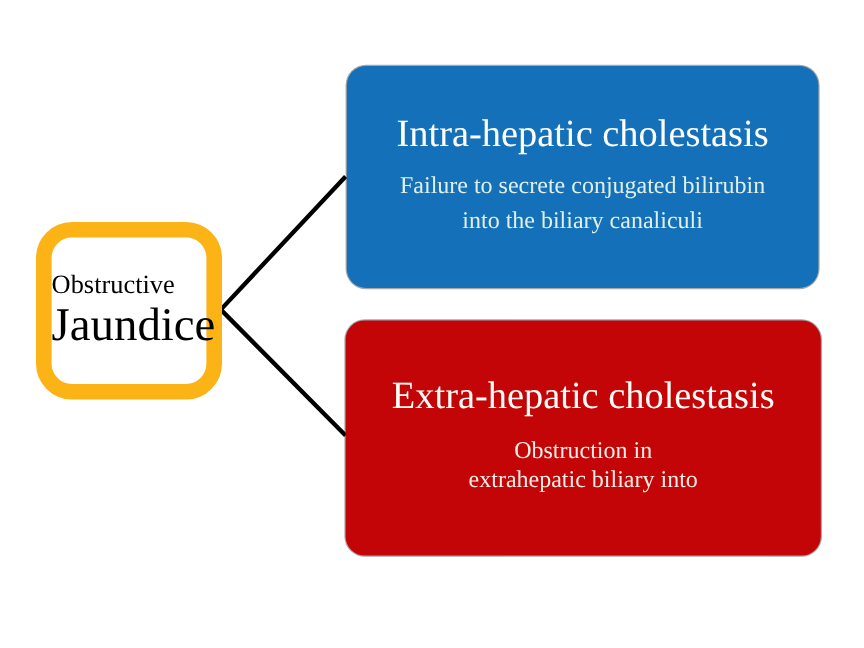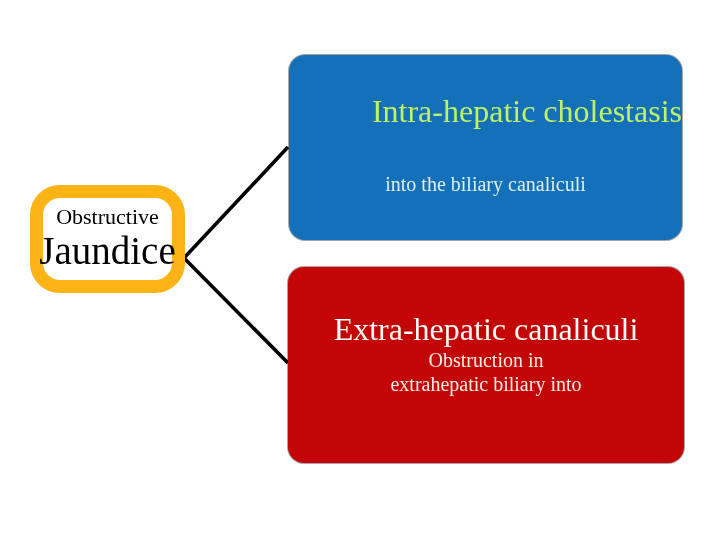--- a/index.html
+++ b/index.html
@@ -27,28 +27,28 @@
     fill: none;
     stroke-width: 3.6;
     stroke-linejoin: miter;
     stroke-linecap: butt;
   }
   .root-box {
     position: absolute;
     left: 30px;
     top: 185px;
     width: 155px;
-    height: 108px;
+    height: 148px;
     box-sizing: border-box;
     border: 13px solid #fcb316;
     border-radius: 30px;
     background: #ffffff;
     display: flex;
     flex-direction: column;
-    align-items: center;
+    align-items: flex-start;
     justify-content: center;
     text-align: center;
   }
   .root-label-top {
     font-size: 22px;
     line-height: 1.12;
     color: #000000;
   }
   .root-label-bottom {
     font-size: 39px;
@@ -83,47 +83,47 @@
   }
   .branch-desc {
     font-size: 20px;
     white-space: nowrap;
   }
   .branch-intra .branch-desc {
     margin-top: 10px;
     line-height: 1.45;
   }
   .branch-extra .branch-desc {
-    margin-top: 0;
+    margin-top: 16px;
     line-height: 1.18;
   }
 </style>
 </head>
 <body>
 
 <div class="slide" style="background: rgb(255, 255, 255);">
 
   <svg class="connectors" viewBox="0 0 720 540" xmlns="http://www.w3.org/2000/svg">
     <polyline points="288,147 184,258 288,363" style="stroke: rgb(0, 0, 0);"></polyline>
   </svg>
 
   <div class="root-box" style="border-color: rgb(252, 179, 22); background: rgb(255, 255, 255);">
     <div class="root-label-top" style="color: rgb(0, 0, 0);">Obstructive</div>
     <div class="root-label-bottom" style="color: rgb(0, 0, 0);">Jaundice</div>
   </div>
 
   <div class="branch branch-intra" style="background: rgb(20, 112, 184);">
-    <div class="branch-title" style="color: #bef264; text-align: right;">Intra-hepatic cholestasis</div>
+    <div class="branch-title" style="color: #ffffff;">Intra-hepatic cholestasis</div>
     <div class="branch-desc" style="color: rgb(223, 240, 234);">
-      <br>
+      <span>Failure to secrete conjugated bilirubin</span><br>
       <span>into the biliary canaliculi</span>
     </div>
   </div>
 
   <div class="branch branch-extra" style="background: rgb(195, 5, 8);">
-    <div class="branch-title" style="color: rgb(255, 253, 247);">Extra-hepatic canaliculi</div>
+    <div class="branch-title" style="color: rgb(255, 253, 247);">Extra-hepatic cholestasis</div>
     <div class="branch-desc" style="color: rgb(244, 238, 230);">
       <span>Obstruction in</span><br>
       <span>extrahepatic biliary into</span>
     </div>
   </div>
 
 </div>
 
 </body></html>

